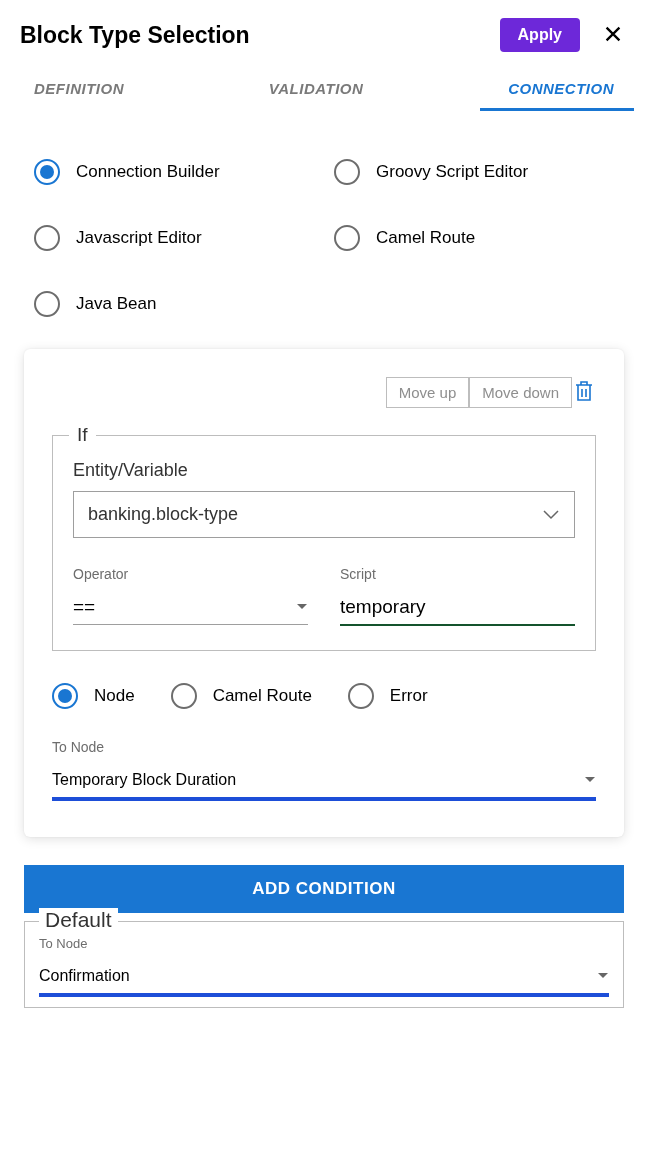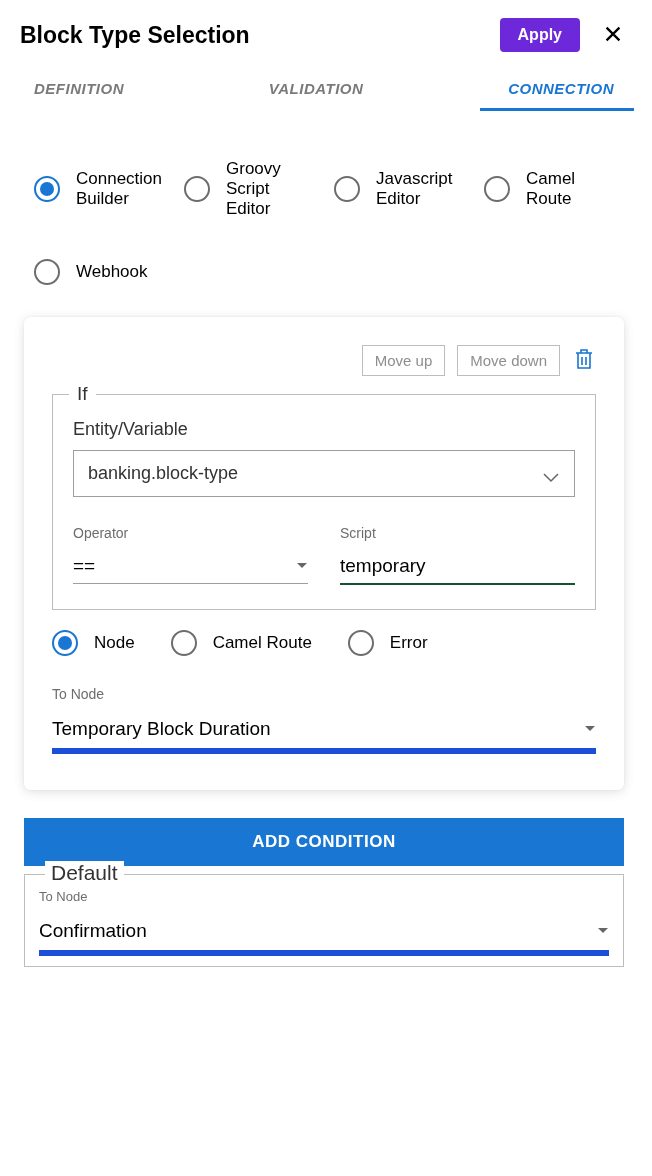--- a/index.html
+++ b/index.html
@@ -72,21 +72,21 @@
       content: "";
       position: absolute;
       left: -28px;
       right: -20px;
       bottom: 0;
       height: 3px;
       background: #1976d2;
     }
     .radio-grid {
       display: grid;
-      grid-template-columns: 1fr 1fr 1fr 1fr;
+      grid-template-columns: 1fr 1fr;
       row-gap: 40px;
       column-gap: 20px;
       padding: 0 14px;
       margin-bottom: 32px;
     }
     .radio-item {
       display: flex;
       align-items: center;
       gap: 16px;
       cursor: pointer;
@@ -118,42 +118,42 @@
       background: #fff;
       border-radius: 6px;
       box-shadow: 0 2px 12px rgba(0,0,0,0.12), 0 0 2px rgba(0,0,0,0.08);
       padding: 28px 28px 36px 28px;
       margin: 0 4px 28px 4px;
     }
     .card-actions {
       display: flex;
       justify-content: flex-end;
       align-items: center;
-      gap: 12px;
-      margin-bottom: 18px;
+      gap: 0;
+      margin-bottom: 27px;
     }
     .mini-btn {
       border: 1px solid #bdbdbd;
       background: #fff;
       color: #8e8e8e;
       font-size: 15px;
       padding: 6px 12px;
       cursor: pointer;
     }
     .delete-btn {
       background: none;
       border: none;
       cursor: pointer;
       padding: 2px;
     }
     .fieldset-box {
       border: 1px solid #bdbdbd;
       padding: 24px 20px 24px 20px;
       position: relative;
-      margin-bottom: 20px;
+      margin-bottom: 32px;
     }
     .fieldset-legend {
       position: absolute;
       top: -12px;
       left: 16px;
       background: #fff;
       padding: 0 8px;
       font-size: 19px;
       color: #333;
     }
@@ -161,21 +161,21 @@
       font-size: 18px;
       color: #333;
       margin-bottom: 10px;
       display: block;
     }
     .select-box {
       border: 1px solid #9e9e9e;
       padding: 12px 14px;
       display: flex;
       justify-content: space-between;
-      align-items: flex-end;
+      align-items: center;
       font-size: 18px;
       color: #333;
       cursor: pointer;
     }
     .op-val-row {
       display: flex;
       gap: 32px;
       margin-top: 28px;
     }
     .op-col, .val-col {
@@ -213,26 +213,26 @@
       color: #000;
       margin-bottom: 22px;
     }
     .then-radios {
       display: flex;
       gap: 36px;
       margin-bottom: 30px;
     }
     .to-node-select {
       border: none;
-      border-bottom: 6px solid #1d4ed8;
+      border-bottom: 4px solid #1d4ed8;
       padding: 8px 0;
       display: flex;
       justify-content: space-between;
       align-items: center;
-      font-size: 19px;
+      font-size: 16px;
       color: #000;
       cursor: pointer;
       width: 100%;
     }
     .add-condition-btn {
       width: calc(100% - 8px);
       margin: 0 0 8px 4px;
       background: #1976d2;
       color: #fff;
       border: none;
@@ -244,21 +244,21 @@
     }
     .default-box {
       border: 1px solid #bdbdbd;
       margin: 0 4px;
       padding: 14px 14px 10px 14px;
       position: relative;
     }
     .default-legend {
       position: absolute;
       top: -14px;
-      left: 20px;
+      left: 14px;
       background: #fff;
       padding: 0 6px;
       font-size: 21px;
       color: #333;
     }
   </style>
 </head>
 <body>
 
 <div class="panel">
@@ -295,21 +295,21 @@
     <div class="radio-item">
       <span class="radio-outer"></span>
       <span class="radio-label">Javascript Editor</span>
     </div>
     <div class="radio-item">
       <span class="radio-outer"></span>
       <span class="radio-label">Camel Route</span>
     </div>
     <div class="radio-item">
       <span class="radio-outer"></span>
-      <span class="radio-label">Webhook</span>
+      <span class="radio-label">Java Bean</span>
     </div>
   </div>
 
   <div class="card">
     <div class="card-actions">
       <button class="mini-btn">Move up</button>
       <button class="mini-btn">Move down</button>
       <button class="delete-btn">
         <svg width="20" height="22" viewBox="0 0 20 22">
           <path d="M2 5 h16 M7 2 h6 v3 h-6 z M4 5 v15 h12 v-15 M8 9 v8 M12 9 v8" stroke="#1976d2" stroke-width="1.6" fill="none"></path>

